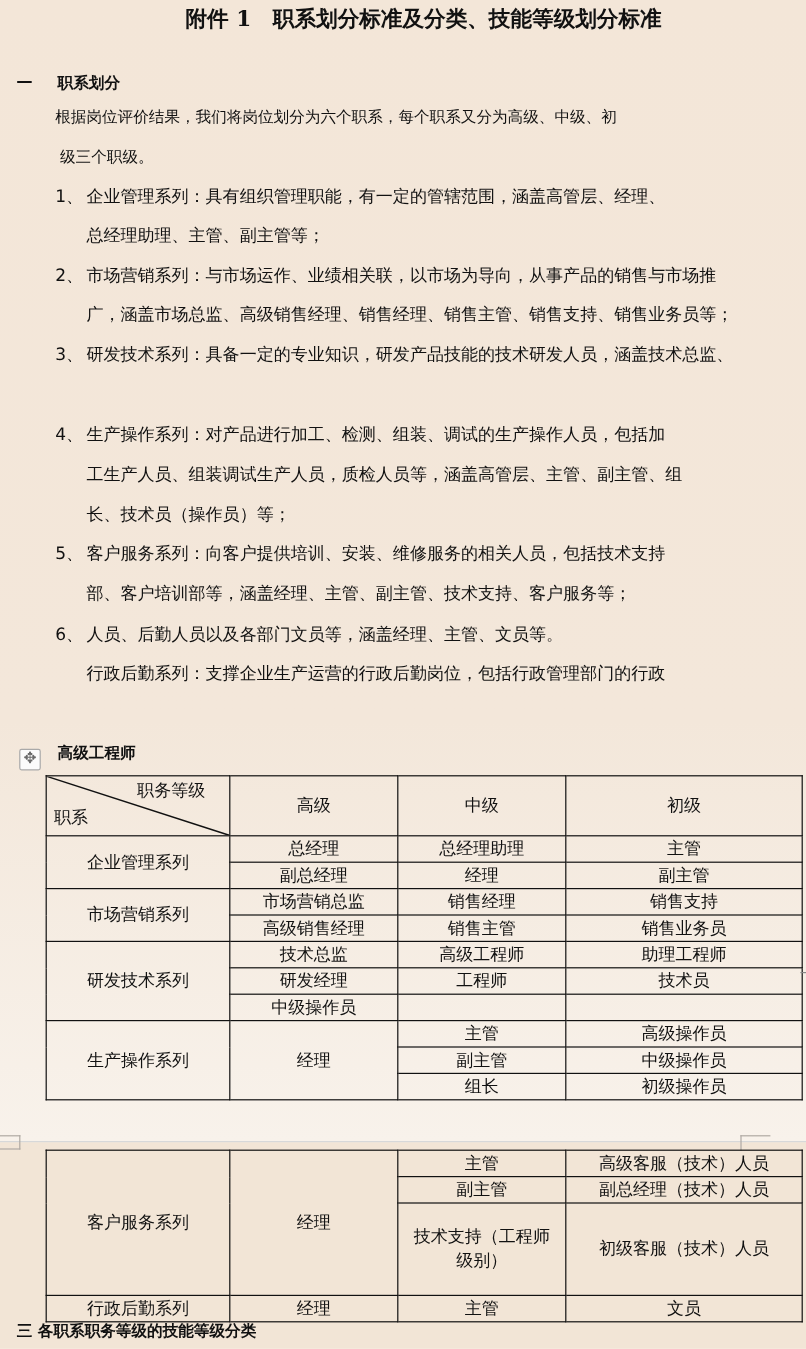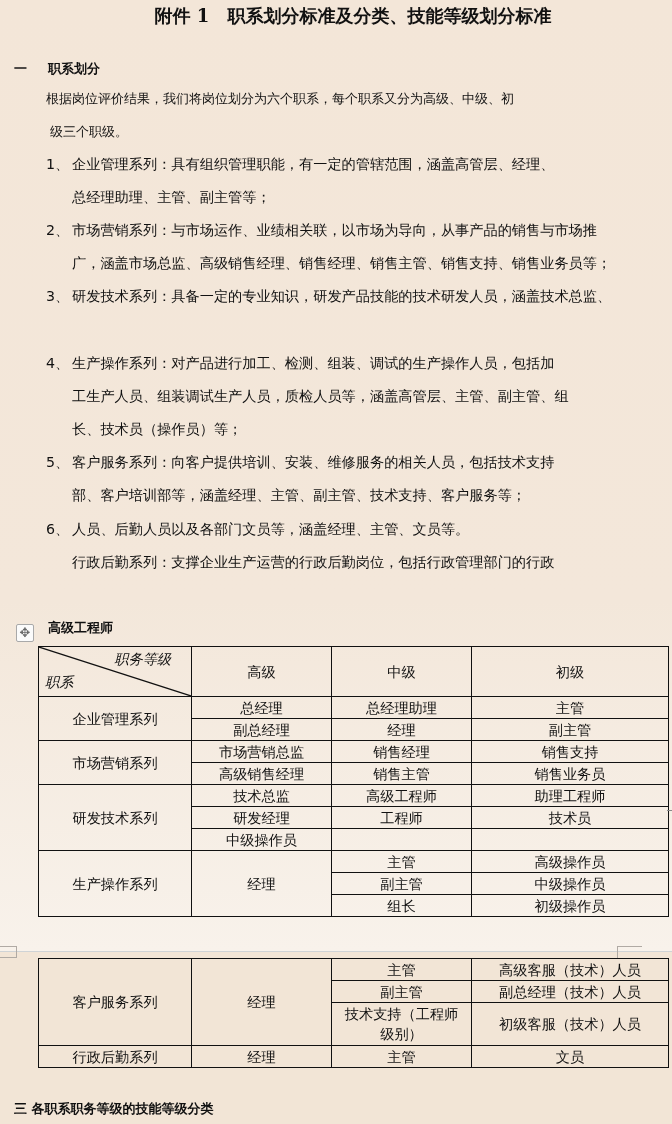--- a/index.html
+++ b/index.html
@@ -51,21 +51,21 @@
     font-size: 14.2px; table-layout: fixed;
   }
   table.jobs td {
     border: 1.3px solid #111; text-align: center; vertical-align: middle;
     padding: 0; line-height: 20px; height: 21px;
   }
   table.jobs col.c1 { width: 153px; }
   table.jobs col.c2 { width: 140px; }
   table.jobs col.c3 { width: 140px; }
   table.jobs col.c4 { width: 197px; }
-  .diag-cell { position: relative; height: 49px !important; font-style: italic; }
+  .diag-cell { position: relative; height: 49px !important; }
   .diag-cell svg { position: absolute; left: 0; top: 0; width: 100%; height: 100%; }
   .diag-top { position: absolute; right: 20px; top: 2px; }
   .diag-bottom { position: absolute; left: 6px; bottom: 4px; text-align: right; }
   .right-tick { position: absolute; left: 667px; width: 5px; height: 1px; background: #888; }
 </style>
 </head>
 <body>
 
 <div class="page1"></div>
 <div class="page-gap"></div>
@@ -211,21 +211,21 @@
     <td rowspan="3">客户服务系列</td>
     <td rowspan="3">经理</td>
     <td>主管</td>
     <td>高级客服（技术）人员</td>
   </tr>
   <tr>
     <td>副主管</td>
     <td>副总经理（技术）人员</td>
   </tr>
   <tr>
-    <td style="height:42px; padding:0 8px;">技术支持（工程师级别）</td>
+    <td style="height:42px; padding:17px 8px;">技术支持（工程师级别）</td>
     <td>初级客服（技术）人员</td>
   </tr>
 
   <tr>
     <td>行政后勤系列</td>
     <td>经理</td>
     <td>主管</td>
     <td>文员</td>
   </tr>
 </tbody>

